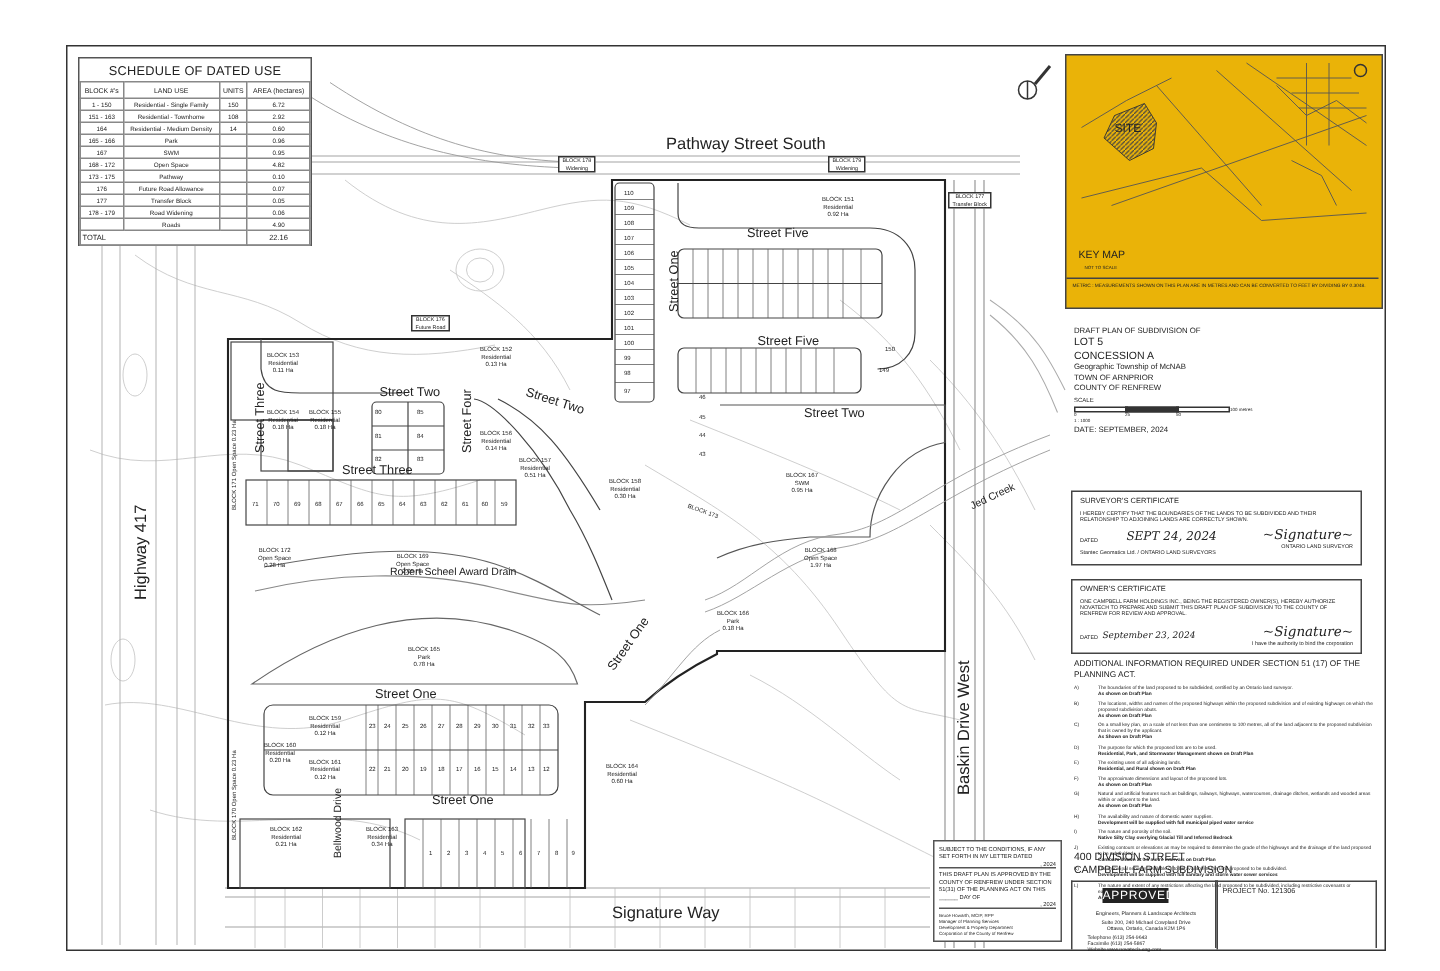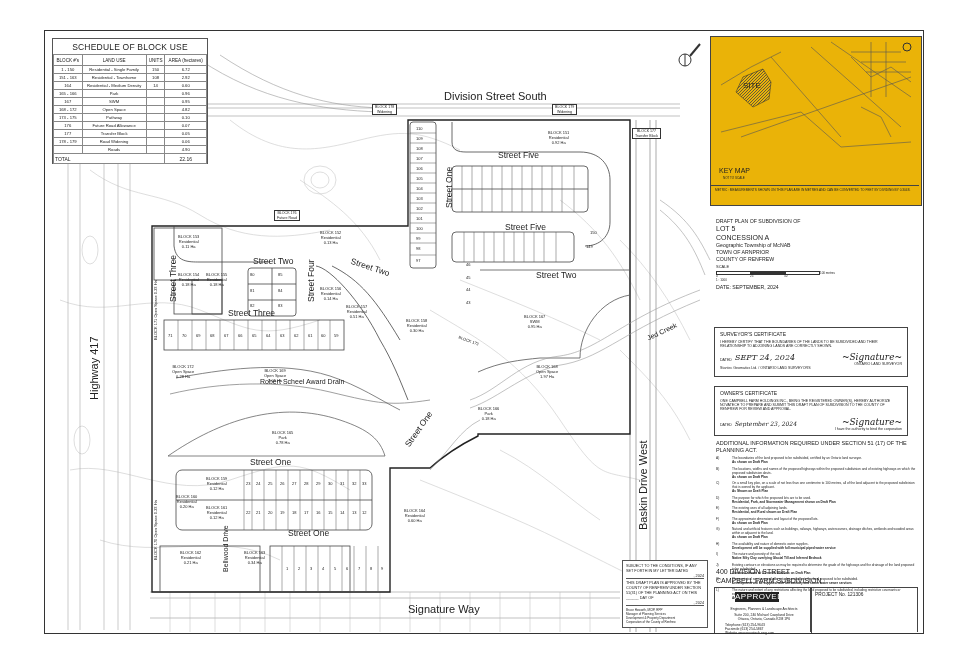--- a/index.html
+++ b/index.html
@@ -231,21 +231,21 @@
   </g>
 
   <g stroke="#333" fill="none">
     <circle cx="685" cy="60" r="6"></circle>
     <line x1="685" y1="54" x2="685" y2="66"></line>
     <path d="M690 56 L700 44" stroke-width="2"></path>
   </g>
 </svg>
 
 <div class="schedule">
-  <div class="title">SCHEDULE OF BLOCK USE</div>
+  <div class="title">SCHEDULE OF DATED USE</div>
   <table>
     <tbody>
         <tr>
       <th>BLOCK #'s</th>
       <th>LAND USE</th>
       <th>UNITS</th>
       <th>AREA (hectares)</th>
     </tr>
     <tr>
           <td>1 - 150</td>
@@ -314,21 +314,21 @@
           <td>4.90</td>
         </tr>
     <tr class="total">
           <td colspan="3">TOTAL</td>
           <td style="text-align:center">22.16</td>
         </tr>
   </tbody>
     </table>
 </div>
 
-<div class="street big" style="left:444px;top:90px;">Division Street South</div>
+<div class="street big" style="left:444px;top:90px;">Pathway Street South</div>
 <div class="street big vert" style="left:88px;top:400px;">Highway 417</div>
 <div class="street big vert" style="left:637px;top:530px;">Baskin Drive West</div>
 <div class="street big" style="left:408px;top:603px;">Signature Way</div>
 <div class="street" style="left:498px;top:150px;">Street Five</div>
 <div class="street" style="left:505px;top:222px;">Street Five</div>
 <div class="street vert" style="left:444px;top:208px;">Street One</div>
 <div class="street" style="left:536px;top:270px;">Street Two</div>
 <div class="street" style="left:253px;top:256px;">Street Two</div>
 <div class="street" style="left:350px;top:262px;transform:rotate(18deg);">Street Two</div>
 <div class="street vert" style="left:168px;top:302px;">Street Three</div>
@@ -538,21 +538,21 @@
     <span class="abs" style="left:68px;top:3px;font-size:3px;">50</span>
     <span class="abs" style="left:104px;top:0;font-size:3px;">100 metres</span>
   </div>
   <div style="font-size:3px;line-height:4px;">1 : 1000</div>
   <div style="margin-top:2px;">DATE: SEPTEMBER, 2024</div>
 </div>
 
 <div class="cert" style="top:327px;width:194px;height:50px;">
   <div class="hd">SURVEYOR'S CERTIFICATE</div>
   <div>I HEREBY CERTIFY THAT THE BOUNDARIES OF THE LANDS TO BE SUBDIVIDED AND THEIR RELATIONSHIP TO ADJOINING LANDS ARE CORRECTLY SHOWN.</div>
-  <div style="margin-top:4px;display:flex;align-items:flex-end;">
+  <div style="margin-top:4px;display:flex;align-items:flex-end;gap:16px;">
     <span>DATED</span>
     <span class="sig" style="font-size:8px;margin-left:3px;">SEPT 24, 2024</span>
     <span class="sig" style="font-size:9px;margin-left:auto;">~Signature~</span>
   </div>
   <div style="text-align:right;">ONTARIO LAND SURVEYOR</div>
   <div>Stantec Geomatics Ltd. / ONTARIO LAND SURVEYORS</div>
 </div>
 
 <div class="cert" style="top:386px;width:194px;height:50px;">
   <div class="hd">OWNER'S CERTIFICATE</div>

